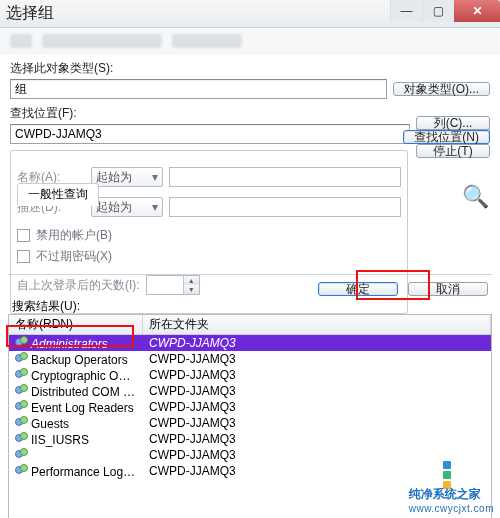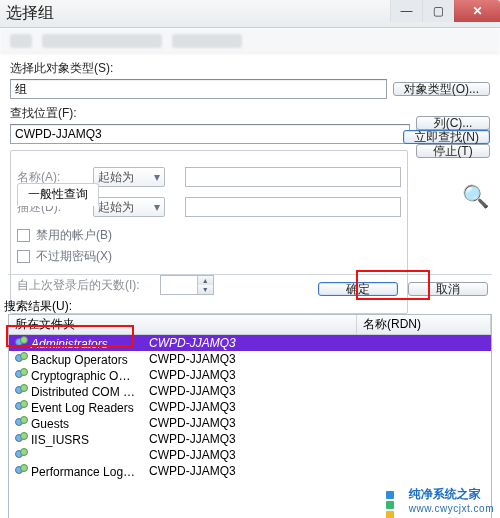--- a/index.html
+++ b/index.html
@@ -40,26 +40,26 @@
   fieldset.group {
     border:1px solid #c9ced6; border-radius:2px; margin-top:4px; padding: 6px 6px 8px;
     position:relative; width: 398px;
   }
   fieldset.group > legend.tab {
     position:absolute; top:-12px; left:6px; padding:2px 10px;
     background:#fff; border:1px solid #c9ced6; border-bottom-color:#fff;
     border-radius:3px 3px 0 0;
     margin-top:44px;
   }
-  .inner-row { display:flex; align-items:center; gap:20px; margin:10px 0; }
+  .inner-row { display:flex; align-items:center; gap:6px; margin:10px 0; }
   .gray-label { color:#8a8f97; width:56px; }
   .combo {
     width:72px; height:20px; border:1px solid #b5bcc6; border-radius:2px;
     background: linear-gradient(to bottom,#fff,#eef1f5);
-    display:flex; align-items:center; justify-content:space-between; padding:0 4px; color:#555;
+    display:flex; align-items:center; justify-content:space-between; padding:0 4px; color:#555;margin-left:12px;
   }
   .combo .caret { color:#6a7380; }
   .text-input { flex:1; height:20px; border:1px solid #b5bcc6; background:#fff; }
   .chk-row { display:flex; align-items:center; gap:6px; margin:4px 0; color:#707680;}
   .chk { width:13px; height:13px; border:1px solid #9aa2ad; background:#fff; }
   .spin {
     width:54px; height:20px; border:1px solid #b5bcc6; background:#fff; display:flex;
   }
   .spin .sp-btns { width:16px; display:flex; flex-direction:column;}
   .spin .sp-btns span { flex:1; background:linear-gradient(#f6f8fa,#e2e6ec); border-left:1px solid #c0c6cf; font-size:8px; display:flex; align-items:center; justify-content:center; color:#5a6270;}
@@ -67,36 +67,36 @@
   .side-col { position:absolute; top: 116px; right: 10px; width:80px; display:flex; flex-direction:column; gap:0; align-items:flex-end;}
   .magnifier { margin-top: 26px; font-size:22px; }
 
   .btn-row { position:absolute; left: 0; right:0; top: 276px; display:flex; justify-content:flex-end; gap:10px; padding: 6px 12px 8px; }
   .red-box { position:absolute; border:2px solid #e11; pointer-events:none; }
   .rb-ok { top:270px; left:356px; width:74px; height:30px; }
   .rb-row { top:325px; left:6px; width:128px; height:22px; }
 
   hr.sep { border:none; border-top:1px solid #cfd4db; margin:0; position:absolute; left:8px; right:8px; top:274px;}
 
-  .results-label { position:absolute; top:298px; left:4px;text-align:right; }
+  .results-label { position:absolute; top:298px; left:12px;text-align:right; }
   .list-wrap { position:absolute; top:314px; left:8px; right:8px; bottom:0; border:1px solid #b6bcc4; border-bottom:none; background:#fff; overflow:hidden;}
   .list-header { display:flex; height:20px; background:linear-gradient(to bottom,#fbfcfd,#e9edf2); border-bottom:1px solid #c9ced6;}
   .list-header .col { padding:2px 6px; border-right:1px solid #cfd4db; display:flex; align-items:center; gap:4px; cursor:pointer;}
   .list-body .row-item { display:flex; height:16px; align-items:center; }
   .list-body .row-item .cell { padding: 0 6px; overflow:hidden; text-overflow:ellipsis; white-space:nowrap;}
   .col1 { width: 134px; }
   .col2 { flex:1; }
   .row-item.selected { background:#6d28d9; color:#fff;font-style:italic;}
   .grp-icon {
     width:14px; height:12px; display:inline-block; position:relative; margin-right:2px;
   }
   .grp-icon::before { content:""; position:absolute; left:0; top:2px; width:6px; height:6px; border-radius:50%; background:#7bb0e8; border:1px solid #3f79b7;}
   .grp-icon::after  { content:""; position:absolute; left:5px; top:0; width:6px; height:6px; border-radius:50%; background:#9cd38f; border:1px solid #4f9a42;}
 
-  .watermark { position:absolute; right:6px; bottom:4px; display:flex; align-items:center; gap:6px; }
+  .watermark { position:absolute; right:6px; bottom:4px; display:flex; align-items:center; gap:6px;flex-direction:column; }
   .wm-logo { width:18px; height:18px; display:flex; flex-wrap:wrap; }
   .wm-logo span { width:8px; height:8px; margin:1px; border-radius:1px;}
   .wm-text1 { font-size:15px; font-weight:600; }
   .wm-text2 { font-size:10px; color:#2a6fb5; letter-spacing:.5px;}
   .wm-blue { color:#1e6fc0;}
 </style>
 </head>
 <body>
 
 <div class="titlebar">
@@ -165,41 +165,41 @@
             <span>▴</span>
             <span>▾</span>
           </div>
       </div>
     </div>
   </fieldset>
 </div>
 
 <div class="side-col">
   <button class="btn small">列(C)...</button>
-  <button class="btn small default">立即查找(N)</button>
+  <button class="btn small default">查找位置(N)</button>
   <button class="btn small">停止(T)</button>
   <span class="magnifier">🔍</span>
 </div>
 
 <hr class="sep">
 
 <div class="btn-row">
   <button class="btn default">确定</button>
   <button class="btn">取消</button>
 </div>
 
 <span class="results-label">搜索结果(U):</span>
 
 <div class="list-wrap">
   <div class="list-header">
+    <div class="col col1">
+      <span>名称(RDN)</span>
+    </div>
     <div class="col col2">
       <span>所在文件夹</span>
-    </div>
-    <div class="col col1">
-      <span>名称(RDN)</span>
     </div>
   </div>
   <div class="list-body" id="list-body">
       <div class="row-item selected">
         <div class="cell col1"><span class="grp-icon"></span><span>Administrators</span></div>
         <div class="cell col2"><span>CWPD-JJAMQ3</span></div>
       </div>
       <div class="row-item">
         <div class="cell col1"><span class="grp-icon"></span><span>Backup Operators</span></div>
         <div class="cell col2"><span>CWPD-JJAMQ3</span></div>

